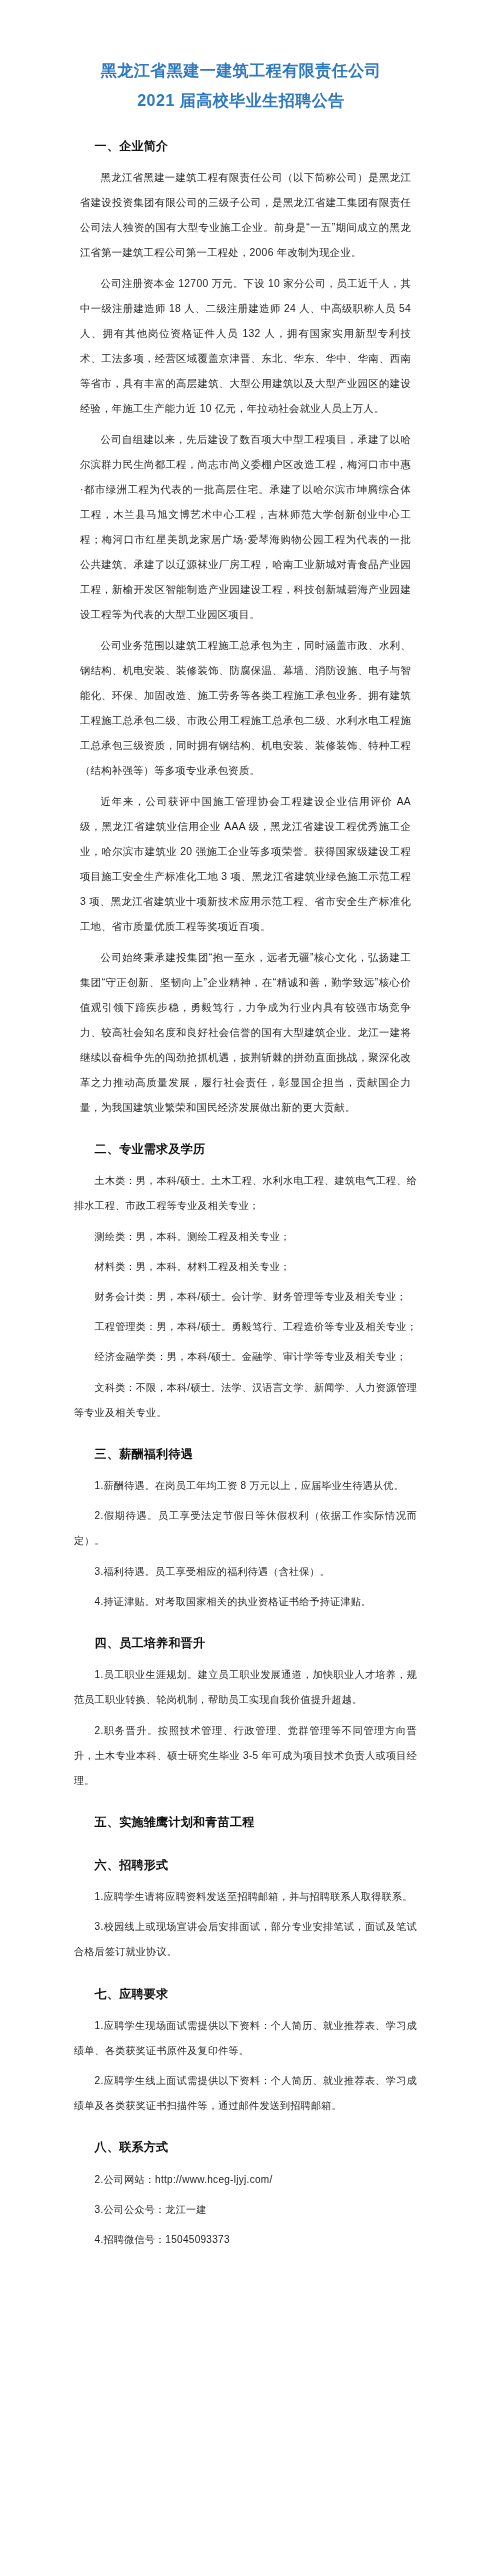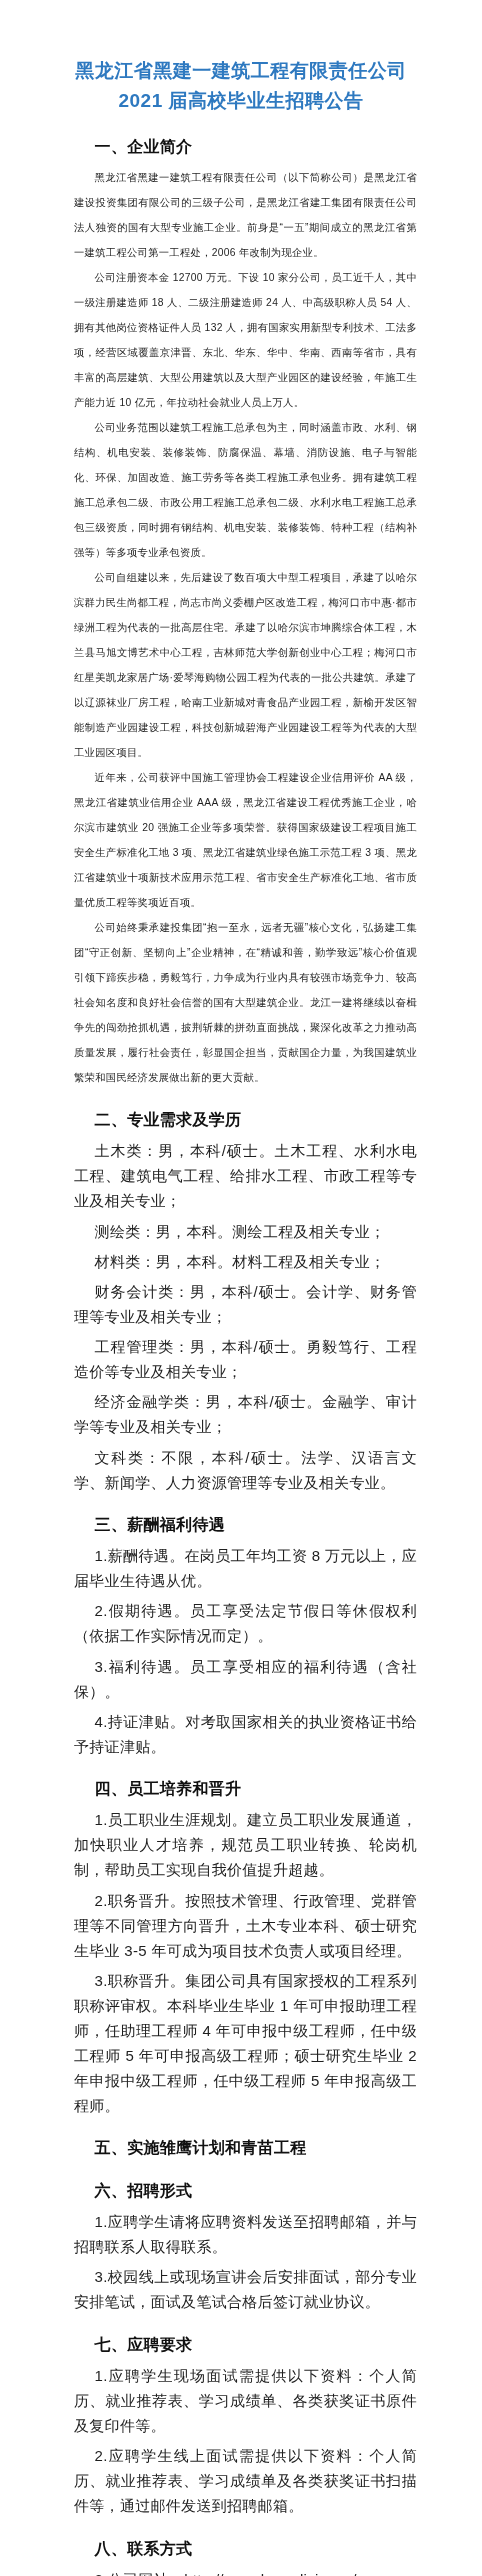--- a/index.html
+++ b/index.html
@@ -1,45 +1,45 @@
 <!DOCTYPE html>
 <html style="font-size:8.2px"><head>
 <meta charset="utf-8">
 <title>招聘公告</title>
 <style>
   html,body{margin:0;padding:0;background:#ffffff;}
   body{font-family:"Liberation Sans","DejaVu Sans",sans-serif;color:#1f1f1f;}
   .page{position:relative;width:482px;height:2584px;background:#ffffff;overflow:hidden;margin:0 auto;}
   .doc-title{padding-top:56px;text-align:center;color:#2E79C0;font-weight:700;
-             font-size:19px;line-height:30px;letter-spacing:0.5px;}
+             font-size:16px;line-height:30px;letter-spacing:0.5px;}
   .content{margin:0 65px 0 74px;}
-  h2.sec{font-size:16px;font-weight:700;color:#111;margin:17.5px 0 6.2px;
+  h2.sec{font-size:12px;font-weight:700;color:#111;margin:17.5px 0 6.2px;
          text-indent:20.6px;line-height:25px;letter-spacing:0.3px;}
   p.para{font-size:10.3px;line-height:25px;text-align:justify;text-indent:20.6px;
-         margin:0;letter-spacing:0.3px;word-break:break-all;}
-  p.item{font-size:15px;line-height:25px;text-align:justify;text-indent:20.6px;
+         margin:6px;letter-spacing:0.3px;word-break:break-all;}
+  p.item{font-size:10px;line-height:25px;text-align:justify;text-indent:20.6px;
          margin:0 0 5.2px;letter-spacing:0.3px;word-break:break-all;}
 </style>
 </head>
 <body>
 
 <div class="page">
 
   <div class="doc-title">
     <div>黑龙江省黑建一建筑工程有限责任公司</div>
     <div>2021 届高校毕业生招聘公告</div>
   </div>
 
   <div class="content">
 
     <h2 class="sec">一、企业简介</h2>
     <p class="para">黑龙江省黑建一建筑工程有限责任公司（以下简称公司）是黑龙江省建设投资集团有限公司的三级子公司，是黑龙江省建工集团有限责任公司法人独资的国有大型专业施工企业。前身是“一五”期间成立的黑龙江省第一建筑工程公司第一工程处，2006 年改制为现企业。</p>
     <p class="para">公司注册资本金 12700 万元。下设 10 家分公司，员工近千人，其中一级注册建造师 18 人、二级注册建造师 24 人、中高级职称人员 54 人、拥有其他岗位资格证件人员 132 人，拥有国家实用新型专利技术、工法多项，经营区域覆盖京津晋、东北、华东、华中、华南、西南等省市，具有丰富的高层建筑、大型公用建筑以及大型产业园区的建设经验，年施工生产能力近 10 亿元，年拉动社会就业人员上万人。</p>
+    <p class="para">公司自组建以来，先后建设了数百项大中型工程项目，承建了以哈尔滨群力民生尚都工程，尚志市尚义委棚户区改造工程，梅河口市中惠·都市绿洲工程为代表的一批高层住宅。承建了以哈尔滨市坤腾综合体工程，木兰县马旭文博艺术中心工程，吉林师范大学创新创业中心工程；梅河口市红星美凯龙家居广场·爱琴海购物公园工程为代表的一批公共建筑。承建了以辽源袜业厂房工程，哈南工业新城对青食品产业园工程，新榆开发区智能制造产业园建设工程，科技创新城碧海产业园建设工程等为代表的大型工业园区项目。</p>
     <p class="para">公司业务范围以建筑工程施工总承包为主，同时涵盖市政、水利、钢结构、机电安装、装修装饰、防腐保温、幕墙、消防设施、电子与智能化、环保、加固改造、施工劳务等各类工程施工承包业务。拥有建筑工程施工总承包二级、市政公用工程施工总承包二级、水利水电工程施工总承包三级资质，同时拥有钢结构、机电安装、装修装饰、特种工程（结构补强等）等多项专业承包资质。</p>
-    <p class="para">公司自组建以来，先后建设了数百项大中型工程项目，承建了以哈尔滨群力民生尚都工程，尚志市尚义委棚户区改造工程，梅河口市中惠·都市绿洲工程为代表的一批高层住宅。承建了以哈尔滨市坤腾综合体工程，木兰县马旭文博艺术中心工程，吉林师范大学创新创业中心工程；梅河口市红星美凯龙家居广场·爱琴海购物公园工程为代表的一批公共建筑。承建了以辽源袜业厂房工程，哈南工业新城对青食品产业园工程，新榆开发区智能制造产业园建设工程，科技创新城碧海产业园建设工程等为代表的大型工业园区项目。</p>
     <p class="para">近年来，公司获评中国施工管理协会工程建设企业信用评价 AA 级，黑龙江省建筑业信用企业 AAA 级，黑龙江省建设工程优秀施工企业，哈尔滨市建筑业 20 强施工企业等多项荣誉。获得国家级建设工程项目施工安全生产标准化工地 3 项、黑龙江省建筑业绿色施工示范工程 3 项、黑龙江省建筑业十项新技术应用示范工程、省市安全生产标准化工地、省市质量优质工程等奖项近百项。</p>
     <p class="para">公司始终秉承建投集团“抱一至永，远者无疆”核心文化，弘扬建工集团“守正创新、坚韧向上”企业精神，在“精诚和善，勤学致远”核心价值观引领下蹄疾步稳，勇毅笃行，力争成为行业内具有较强市场竞争力、较高社会知名度和良好社会信誉的国有大型建筑企业。龙江一建将继续以奋楫争先的闯劲抢抓机遇，披荆斩棘的拼劲直面挑战，聚深化改革之力推动高质量发展，履行社会责任，彰显国企担当，贡献国企力量，为我国建筑业繁荣和国民经济发展做出新的更大贡献。</p>
 
     <h2 class="sec">二、专业需求及学历</h2>
     <p class="item">土木类：男，本科/硕士。土木工程、水利水电工程、建筑电气工程、给排水工程、市政工程等专业及相关专业；</p>
     <p class="item">测绘类：男，本科。测绘工程及相关专业；</p>
     <p class="item">材料类：男，本科。材料工程及相关专业；</p>
     <p class="item">财务会计类：男，本科/硕士。会计学、财务管理等专业及相关专业；</p>
     <p class="item">工程管理类：男，本科/硕士。勇毅笃行、工程造价等专业及相关专业；</p>
     <p class="item">经济金融学类：男，本科/硕士。金融学、审计学等专业及相关专业；</p>
@@ -47,21 +47,20 @@
 
     <h2 class="sec">三、薪酬福利待遇</h2>
     <p class="item">1.薪酬待遇。在岗员工年均工资 8 万元以上，应届毕业生待遇从优。</p>
     <p class="item">2.假期待遇。员工享受法定节假日等休假权利（依据工作实际情况而定）。</p>
     <p class="item">3.福利待遇。员工享受相应的福利待遇（含社保）。</p>
     <p class="item">4.持证津贴。对考取国家相关的执业资格证书给予持证津贴。</p>
 
     <h2 class="sec">四、员工培养和晋升</h2>
     <p class="item">1.员工职业生涯规划。建立员工职业发展通道，加快职业人才培养，规范员工职业转换、轮岗机制，帮助员工实现自我价值提升超越。</p>
     <p class="item">2.职务晋升。按照技术管理、行政管理、党群管理等不同管理方向晋升，土木专业本科、硕士研究生毕业 3-5 年可成为项目技术负责人或项目经理。</p>
-    <p class="item">3.职称晋升。集团公司具有国家授权的工程系列职称评审权。本科毕业生毕业 1 年可申报助理工程师，任助理工程师 4 年可申报中级工程师，任中级工程师 5 年可申报高级工程师；硕士研究生毕业 2 年申报中级工程师，任中级工程师 5 年申报高级工程师。</p>
 
     <h2 class="sec">五、实施雏鹰计划和青苗工程</h2>
 
     <h2 class="sec">六、招聘形式</h2>
     <p class="item">1.应聘学生请将应聘资料发送至招聘邮箱，并与招聘联系人取得联系。</p>
     <p class="item">3.校园线上或现场宣讲会后安排面试，部分专业安排笔试，面试及笔试合格后签订就业协议。</p>
 
     <h2 class="sec">七、应聘要求</h2>
     <p class="item">1.应聘学生现场面试需提供以下资料：个人简历、就业推荐表、学习成绩单、各类获奖证书原件及复印件等。</p>
     <p class="item">2.应聘学生线上面试需提供以下资料：个人简历、就业推荐表、学习成绩单及各类获奖证书扫描件等，通过邮件发送到招聘邮箱。</p>

